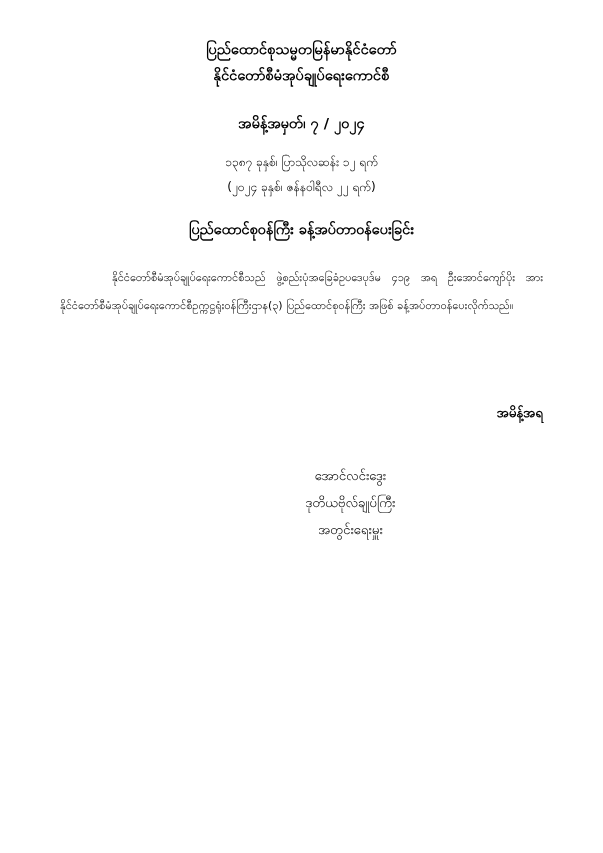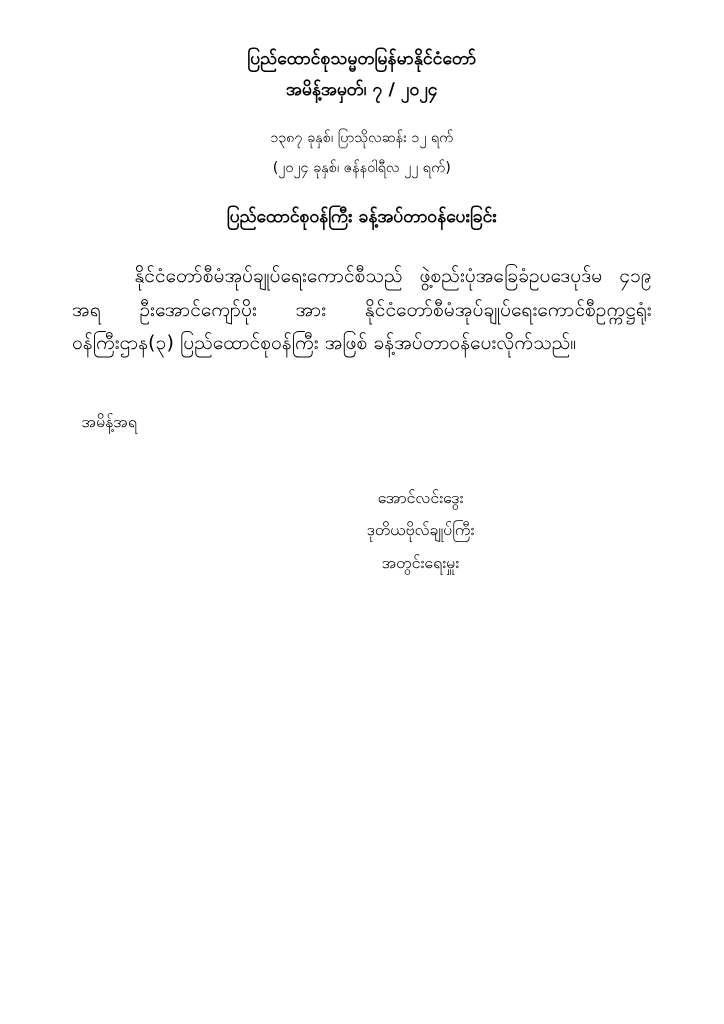--- a/index.html
+++ b/index.html
@@ -25,20 +25,21 @@
   .center {
     text-align: center;
   }
   .hdr-line {
     font-size: 14.5px;
     line-height: 26px;
     font-weight: 700;
     letter-spacing: 0.1px;
   }
   .hdr-gap-1 {
+    margin-top: 22px;
   }
   .order-no {
     font-size: 14.5px;
     font-weight: 700;
     line-height: 26px;
   }
   .date-line {
     font-size: 12px;
     line-height: 25px;
     font-weight: 400;
@@ -47,32 +48,33 @@
     margin-top: 14px;
   }
   .subject {
     font-size: 14.5px;
     font-weight: 700;
     line-height: 26px;
     margin-top: 16px;
   }
   .body-block {
     margin-top: 22px;
-    font-size: 16px;
+    font-size: 11px;
     line-height: 28px;
     text-align: justify;
     text-justify: inter-word;
   }
   .body-block p {
     margin: 0;
     text-indent: 52px;
   }
   .sig-block {
-    margin-top: 40px;
-    text-align: left;
+    margin-top: 80px;
+    text-align: right;
+    font-weight: bold;
   }
   .sig-by {
     font-size: 13.2px;
     line-height: 26px;
     margin-left: 8px;
   }
   .sig-names {
     margin-top: 36px;
     text-align: center;
     margin-left: 98px;
@@ -86,20 +88,21 @@
     text-align: center;
   }
 </style>
 </head>
 <body>
 
 <div class="page">
 
   <div class="center">
     <div class="hdr-line">ပြည်ထောင်စုသမ္မတမြန်မာနိုင်ငံတော်</div>
+    <div class="hdr-line">နိုင်ငံတော်စီမံအုပ်ချုပ်ရေးကောင်စီ</div>
   </div>
 
   <div class="center hdr-gap-1">
     <div class="order-no">အမိန့်အမှတ်၊   ၇ / ၂၀၂၄</div>
   </div>
 
   <div class="center date-block">
     <div class="date-line">၁၃၈၇ ခုနှစ်၊ ပြာသိုလဆန်း ၁၂ ရက်</div>
     <div class="date-line">(၂၀၂၄ ခုနှစ်၊ ဇန်နဝါရီလ ၂၂ ရက်)</div>
   </div>

